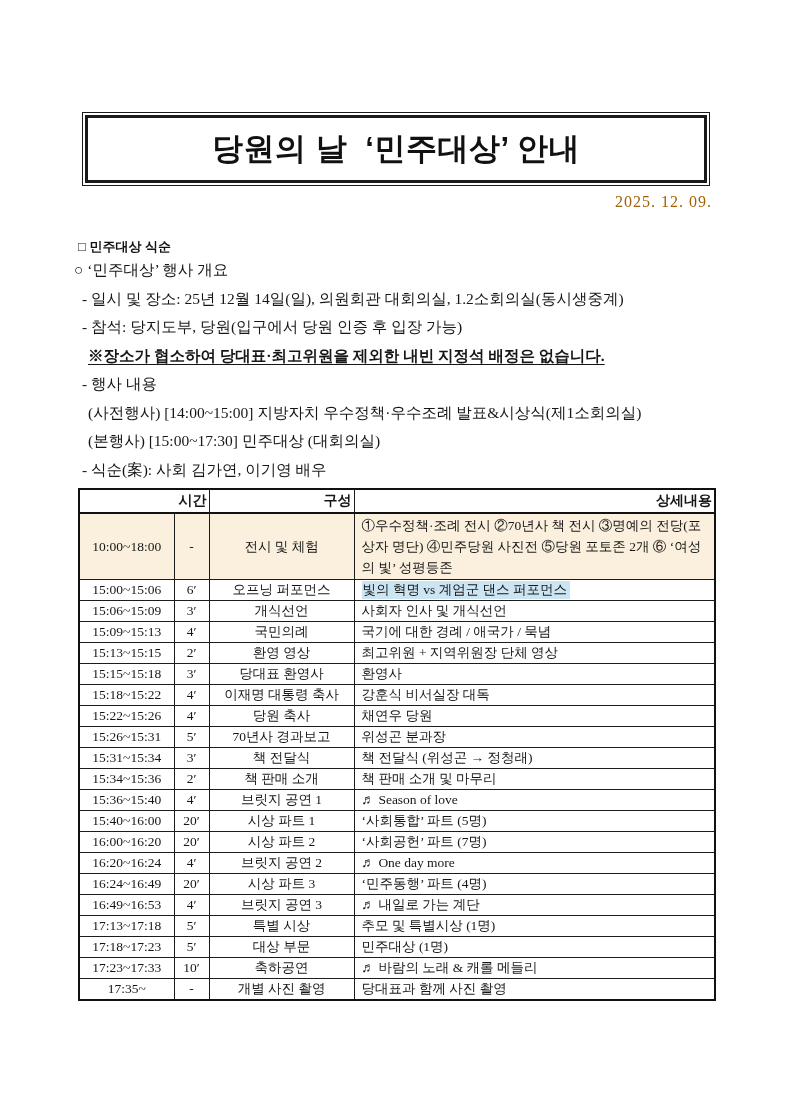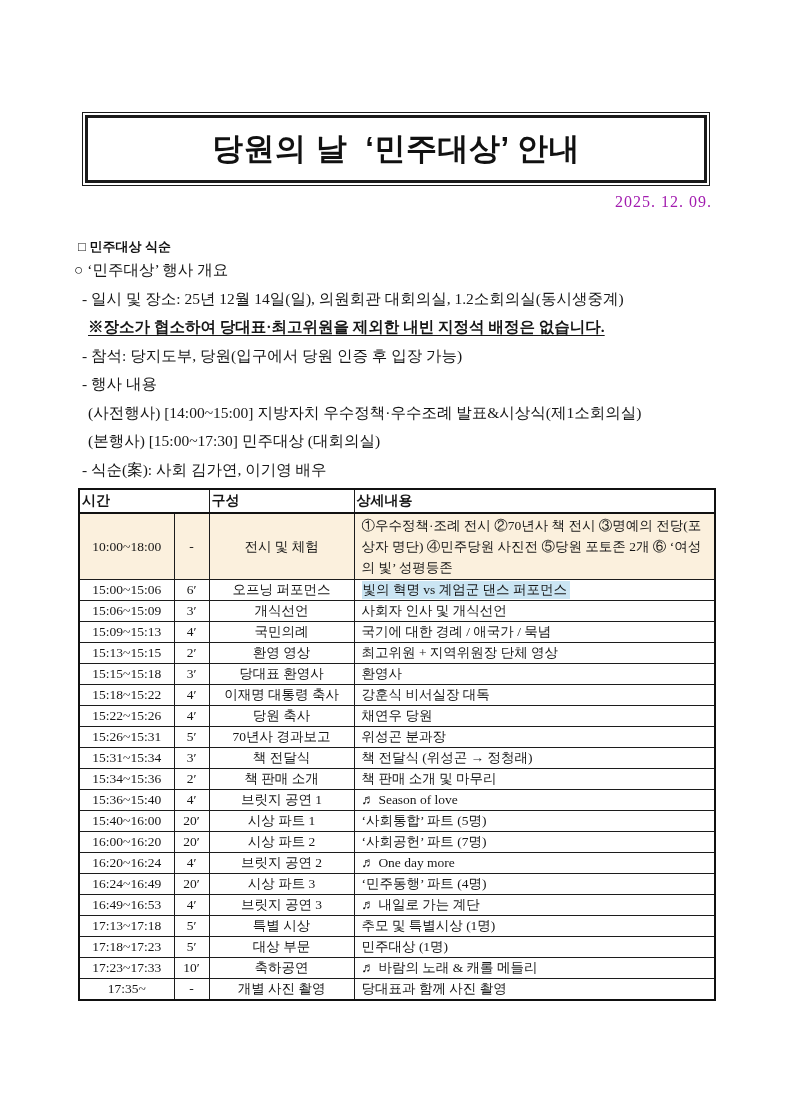--- a/index.html
+++ b/index.html
@@ -24,21 +24,21 @@
     display: flex; align-items: center; justify-content: center;
   }
   .doc-title {
     font-family: "Liberation Sans", "DejaVu Sans", sans-serif;
     font-weight: 800; font-size: 31px; letter-spacing: 0.5px;
     color: #111; white-space: pre;
   }
 
   .doc-date {
     position: absolute; top: 193px; right: 80px;
-    font-size: 16px; letter-spacing: 1px; color: #a21caf;
+    font-size: 16px; letter-spacing: 1px; color: #a16207;
   }
 
   .section-heading {
     position: absolute; left: 78px; top: 238px;
     font-family: "Liberation Sans", "DejaVu Sans", sans-serif;
     font-weight: 700; font-size: 13px; color: #111;
   }
 
   .overview {
     position: absolute; left: 62px; top: 256px; width: 648px;
@@ -59,21 +59,21 @@
   }
   .schedule th, .schedule td {
     border: 1px solid #1c1c1c;
     padding: 1px 2px;
     overflow: hidden; white-space: nowrap;
   }
   .schedule { border: 2px solid #111; }
   .schedule thead th {
     border-top: 2px solid #111; border-bottom: 2px solid #111;
     font-family: "Liberation Sans", "DejaVu Sans", sans-serif;
-    font-weight: 700; font-size: 14px; height: 24px; text-align: left;
+    font-weight: 700; font-size: 14px; height: 24px; text-align: right;
     background: #ffffff;
     margin-left: 46px;
   }
   .schedule td { height: 19px; text-align: center; }
   .schedule td.c-detail { text-align: left; padding-left: 7px; margin-top: 28px; }
   .schedule tr.cream td { background: var(--cream); }
   .schedule tr.cream td.c-detail {
     white-space: normal; line-height: 21px; height: 64px; padding-top: 1px;
   }
   .schedule tr:last-child td { border-bottom: 2px solid #111; }
@@ -92,22 +92,22 @@
     </div>
   </div>
 
   <div class="doc-date">2025. 12. 09.</div>
 
   <div class="section-heading">□ 민주대상 식순</div>
 
   <div class="overview">
     <span class="line ind-1">○  ‘민주대상’ 행사 개요</span>
     <span class="line ind-2">- 일시 및 장소: 25년 12월 14일(일), 의원회관 대회의실, 1.2소회의실(동시생중계)</span>
+    <span class="line ind-2">- 참석: 당지도부, 당원(입구에서 당원 인증 후 입장 가능)</span>
     <span class="line ind-3 u-line">※장소가 협소하여 당대표·최고위원을 제외한 내빈 지정석 배정은 없습니다.</span>
-    <span class="line ind-2">- 참석: 당지도부, 당원(입구에서 당원 인증 후 입장 가능)</span>
     <span class="line ind-2">- 행사 내용</span>
     <span class="line ind-3">(사전행사) [14:00~15:00] 지방자치 우수정책·우수조례 발표&amp;시상식(제1소회의실)</span>
     <span class="line ind-3">(본행사) [15:00~17:30] 민주대상 (대회의실)</span>
     <span class="line ind-2">- 식순(案): 사회 김가연, 이기영 배우</span>
   </div>
 
   <table class="schedule">
     <colgroup>
       <col style="width:95px">
         <col style="width:35px">

